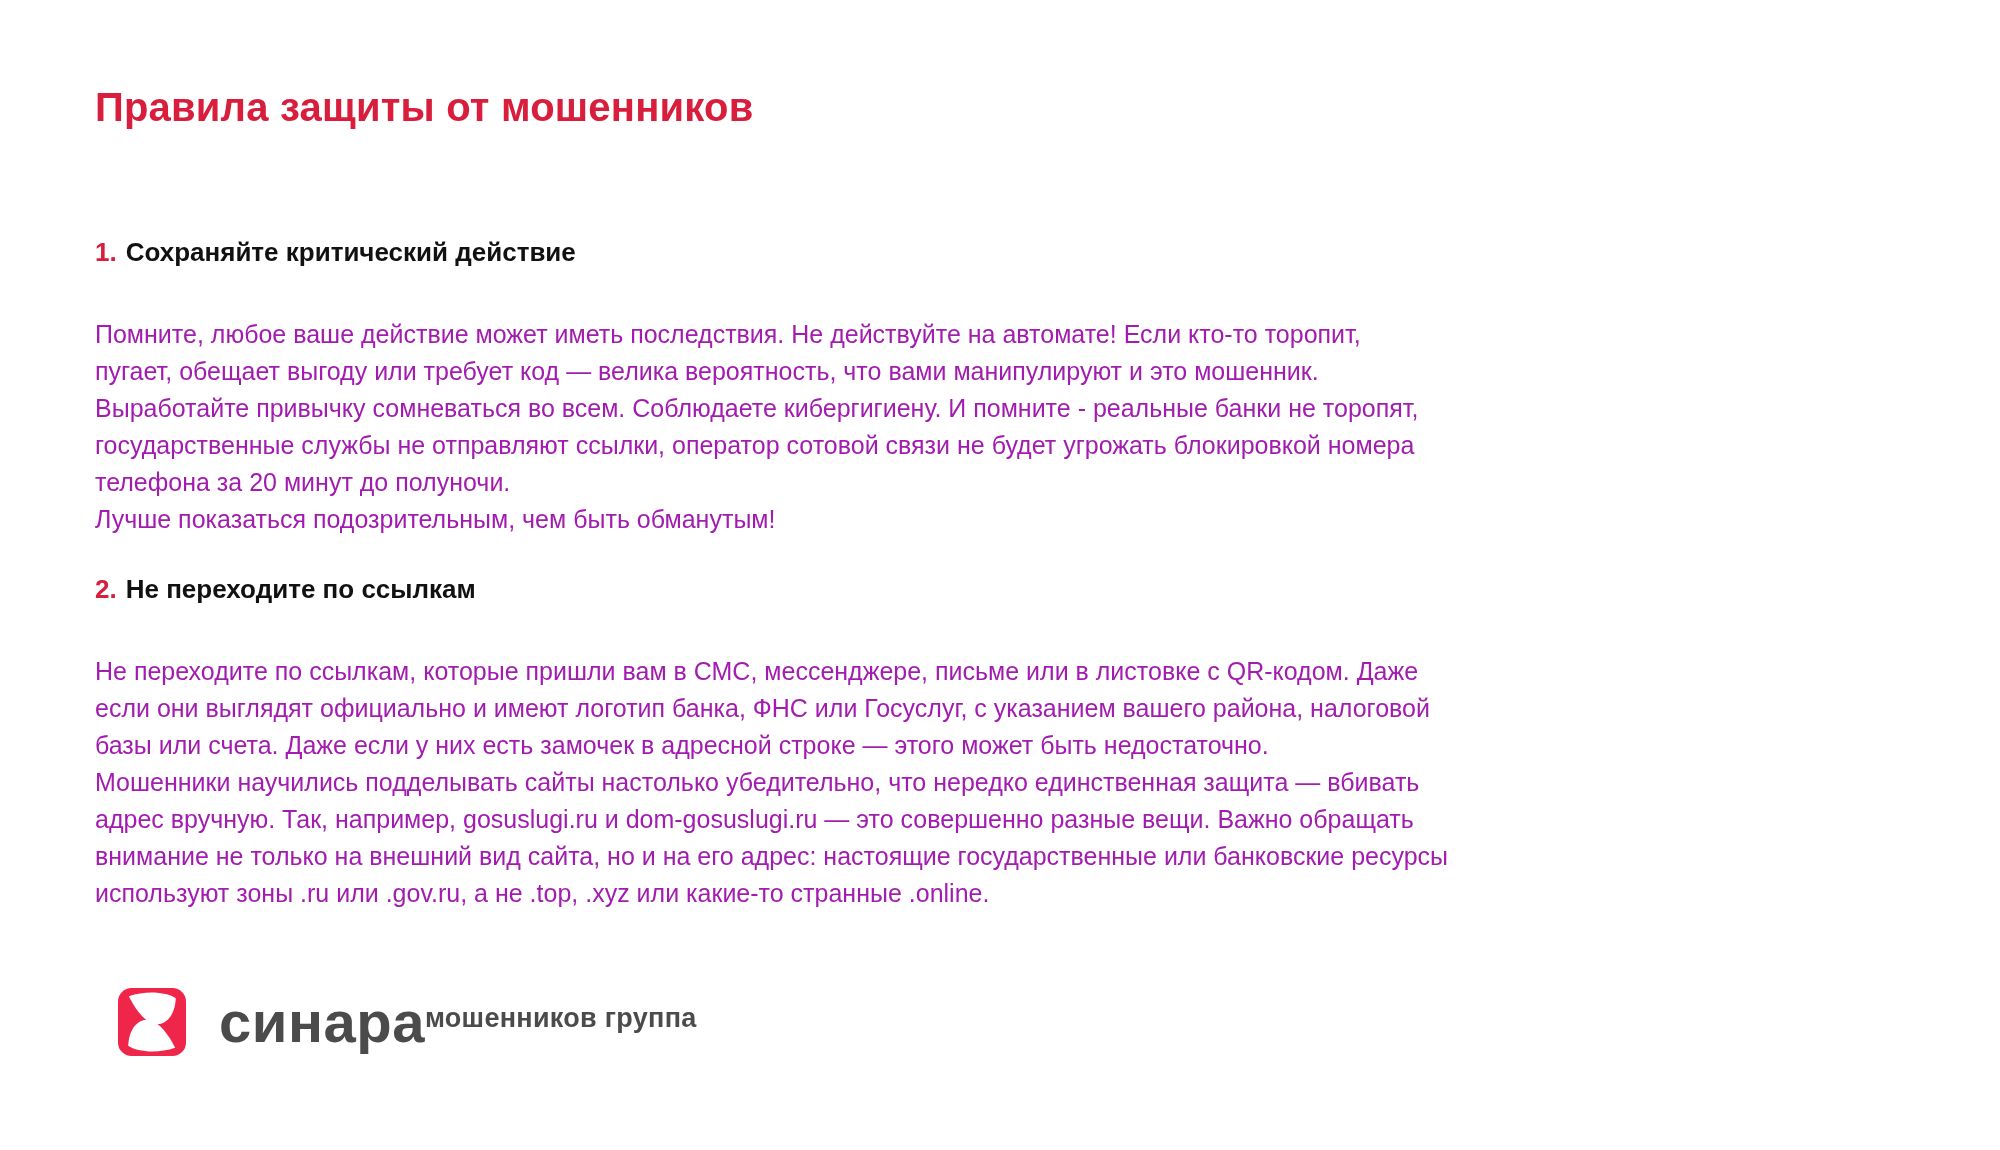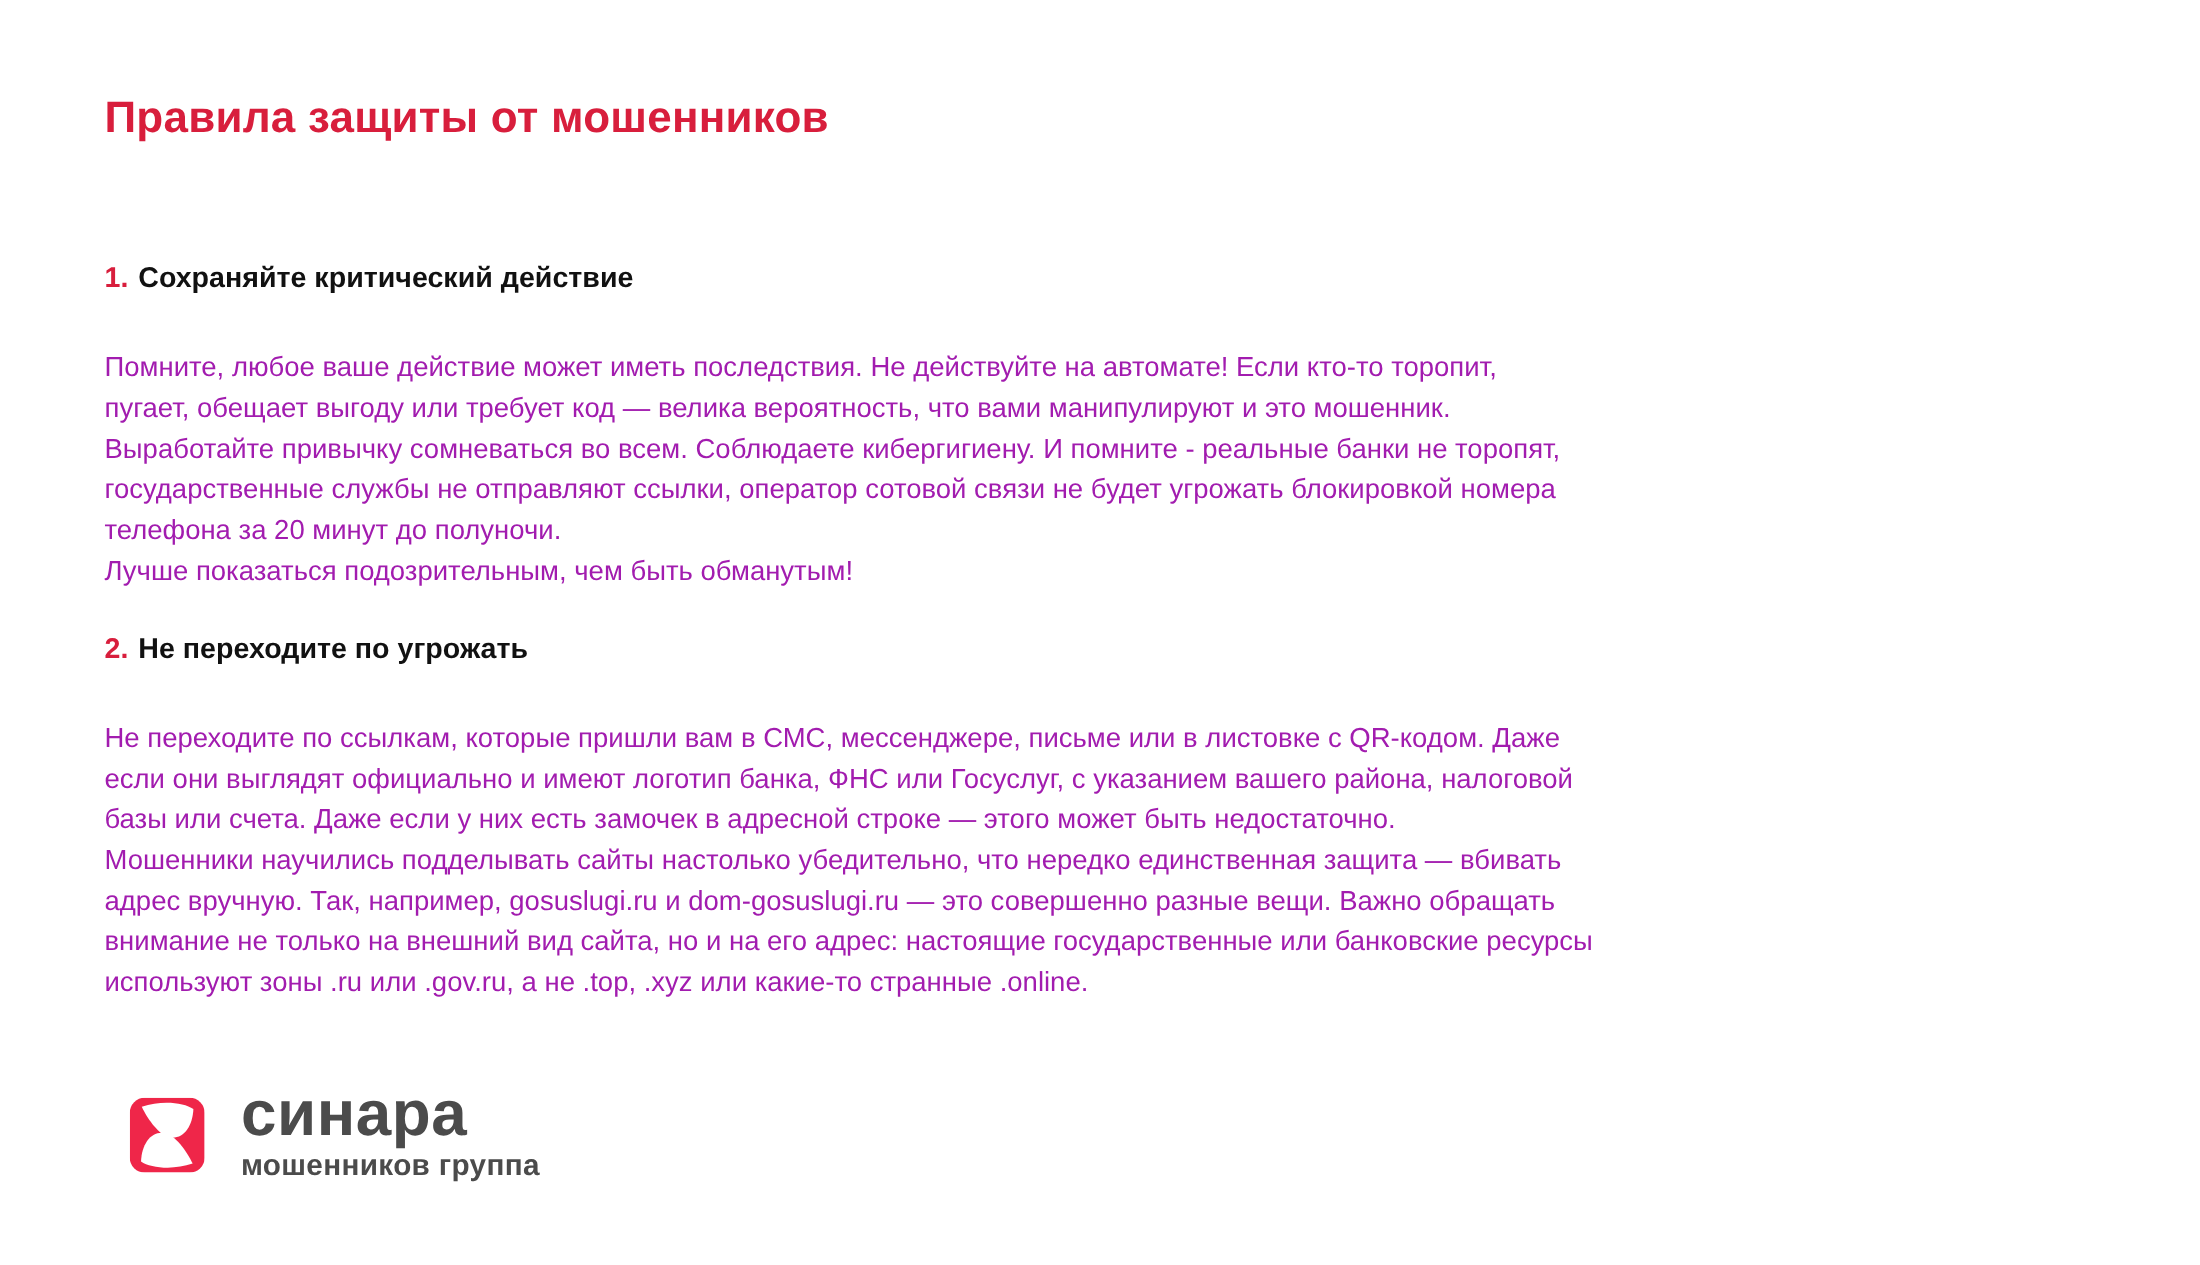--- a/index.html
+++ b/index.html
@@ -61,21 +61,21 @@
     align-items: center;
     gap: 33px;
   }
   .logo-mark {
     width: 68px;
     height: 68px;
     display: block;
   }
   .logo-text {
     display: flex;
-    flex-direction: column;
+    flex-direction: row;
   }
   .logo-brand {
     font-size: 58px;
     font-weight: bold;
     line-height: 50px;
     letter-spacing: 0.5px;
     color: #4b4b4b;
   }
   .logo-subtitle {
     font-size: 27px;
@@ -107,21 +107,21 @@
     </h2>
 
     <div class="paragraph">Помните, любое ваше действие может иметь последствия. Не действуйте на автомате! Если кто-то торопит,
 пугает, обещает выгоду или требует код — велика вероятность, что вами манипулируют и это мошенник.
 Выработайте привычку сомневаться во всем. Соблюдаете кибергигиену. И помните - реальные банки не торопят,
 государственные службы не отправляют ссылки, оператор сотовой связи не будет угрожать блокировкой номера
 телефона за 20 минут до полуночи.
 Лучше показаться подозрительным, чем быть обманутым!</div>
 
     <h2 class="section-heading">
-      <span class="num">2.</span><span>Не переходите по угрожать</span>
+      <span class="num">2.</span><span>Не переходите по ссылкам</span>
     </h2>
 
     <div class="paragraph">Не переходите по ссылкам, которые пришли вам в СМС, мессенджере, письме или в листовке с QR-кодом. Даже
 если они выглядят официально и имеют логотип банка, ФНС или Госуслуг, с указанием вашего района, налоговой
 базы или счета. Даже если у них есть замочек в адресной строке — этого может быть недостаточно.
 Мошенники научились подделывать сайты настолько убедительно, что нередко единственная защита — вбивать
 адрес вручную. Так, например, gosuslugi.ru и dom-gosuslugi.ru — это совершенно разные вещи. Важно обращать
 внимание не только на внешний вид сайта, но и на его адрес: настоящие государственные или банковские ресурсы
 используют зоны .ru или .gov.ru, а не .top, .xyz или какие-то странные .online.</div>
 

